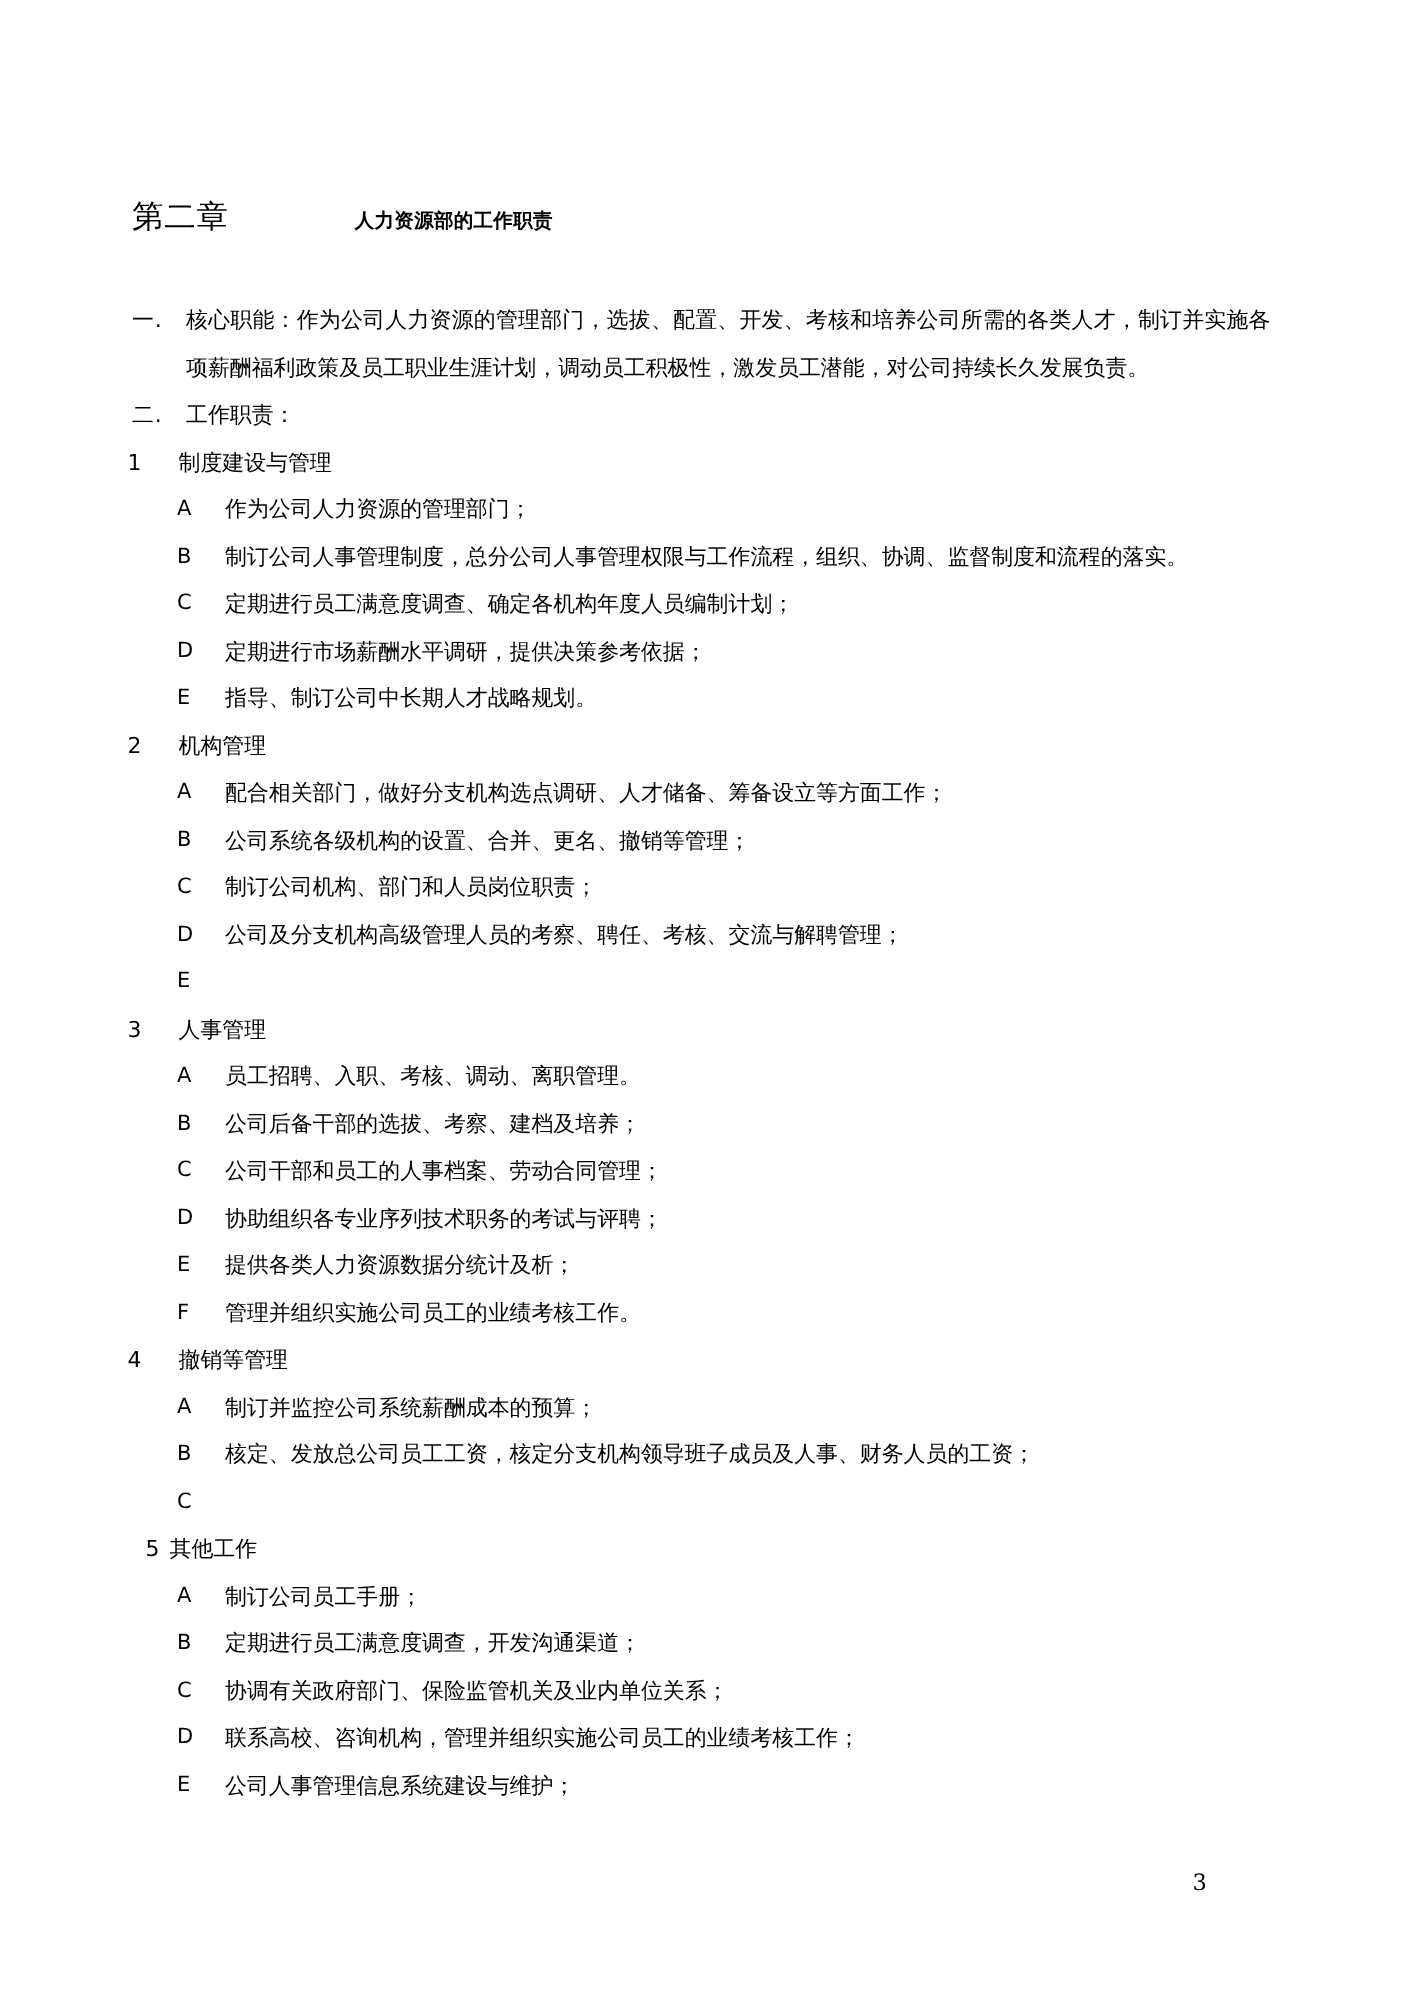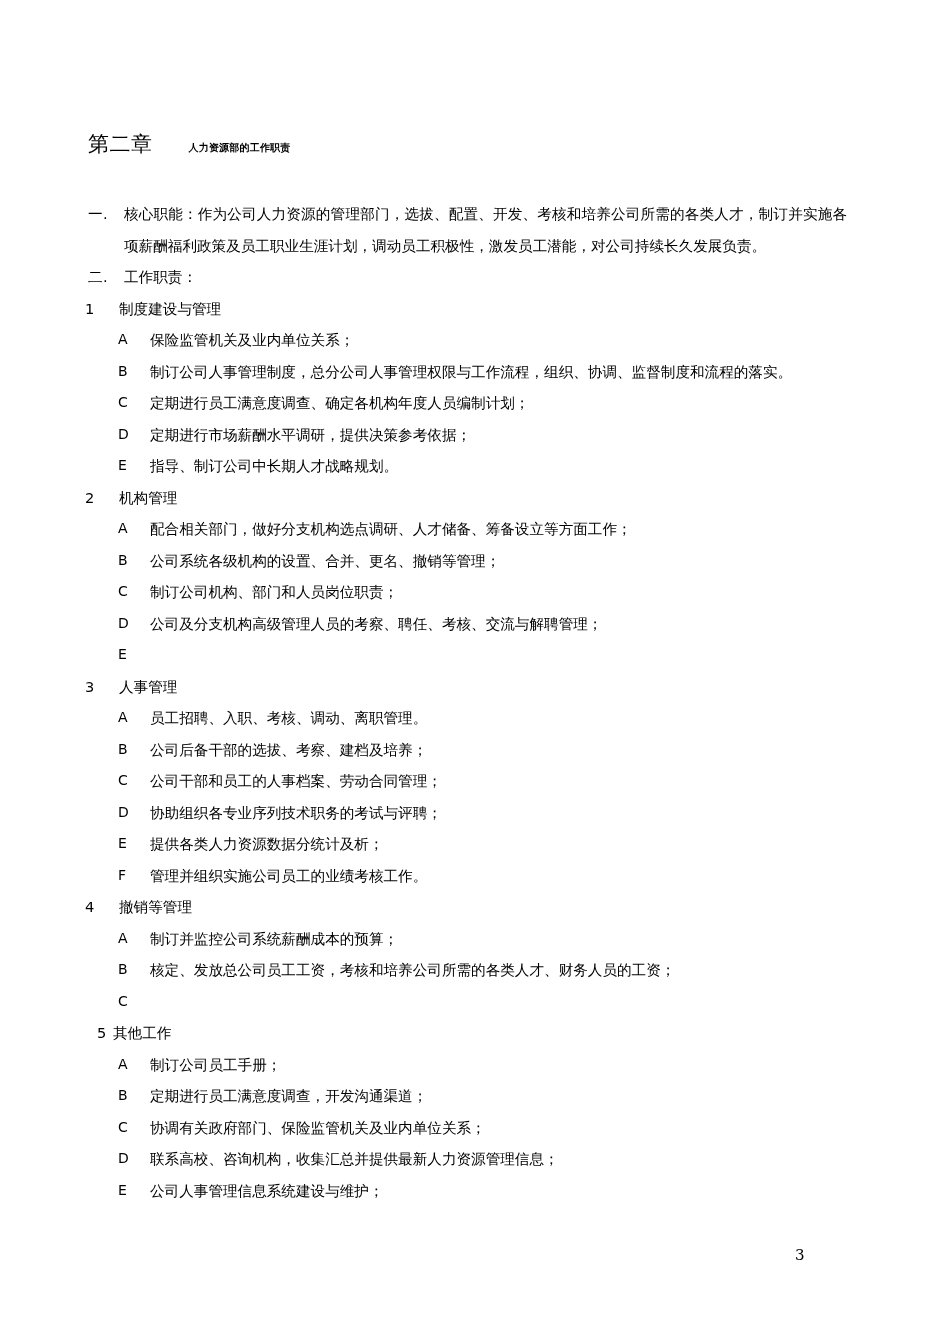--- a/index.html
+++ b/index.html
@@ -22,29 +22,30 @@
   }
 
   
   .chapter-heading {
     position: absolute;
     left: 88px;
     top: 134px;
     display: flex;
     align-items: baseline;
     white-space: nowrap;
+    gap: 48px;
   }
   .chapter-num {
     font-size: 21px;
     font-weight: 400;
     letter-spacing: 0.5px;
     line-height: 1;
   }
   .chapter-title {
-    font-size: 10px;
+    font-size: 13px;
     font-weight: 700;
     margin-left: 36px;
     letter-spacing: 0.2px;
     line-height: 1;
   }
 
   
   .body-block {
     position: absolute;
     left: 0;
@@ -146,21 +147,21 @@
       <span class="text">工作职责：</span>
     </div>
 
     <div id="groups-host">
         <div class="row row-num">
           <span class="marker">1</span>
           <span class="text">制度建设与管理</span>
         </div>
         <div class="row row-letter">
           <span class="marker">A</span>
-          <span class="text">保险监管机关及业内单位关系；</span>
+          <span class="text">作为公司人力资源的管理部门；</span>
         </div>
         <div class="row row-letter">
           <span class="marker">B</span>
           <span class="text">制订公司人事管理制度，总分公司人事管理权限与工作流程，组织、协调、监督制度和流程的落实。</span>
         </div>
         <div class="row row-letter">
           <span class="marker">C</span>
           <span class="text">定期进行员工满意度调查、确定各机构年度人员编制计划；</span>
         </div>
         <div class="row row-letter">
@@ -225,21 +226,21 @@
         <div class="row row-num">
           <span class="marker">4</span>
           <span class="text">撤销等管理</span>
         </div>
         <div class="row row-letter">
           <span class="marker">A</span>
           <span class="text">制订并监控公司系统薪酬成本的预算；</span>
         </div>
         <div class="row row-letter">
           <span class="marker">B</span>
-          <span class="text">核定、发放总公司员工工资，考核和培养公司所需的各类人才、财务人员的工资；</span>
+          <span class="text">核定、发放总公司员工工资，核定分支机构领导班子成员及人事、财务人员的工资；</span>
         </div>
         <div class="row row-letter">
           <span class="marker">C</span>
         </div>
         <div class="row row-num row-num-alt">
           <span class="marker">5</span>
           <span class="text">其他工作</span>
         </div>
         <div class="row row-letter">
           <span class="marker">A</span>
@@ -248,21 +249,21 @@
         <div class="row row-letter">
           <span class="marker">B</span>
           <span class="text">定期进行员工满意度调查，开发沟通渠道；</span>
         </div>
         <div class="row row-letter">
           <span class="marker">C</span>
           <span class="text">协调有关政府部门、保险监管机关及业内单位关系；</span>
         </div>
         <div class="row row-letter">
           <span class="marker">D</span>
-          <span class="text">联系高校、咨询机构，收集汇总并提供最新人力资源管理信息；</span>
+          <span class="text">联系高校、咨询机构，管理并组织实施公司员工的业绩考核工作；</span>
         </div>
         <div class="row row-letter">
           <span class="marker">E</span>
           <span class="text">公司人事管理信息系统建设与维护；</span>
         </div>
       </div>
 
   </div>
 
   <div class="page-number">3</div>

